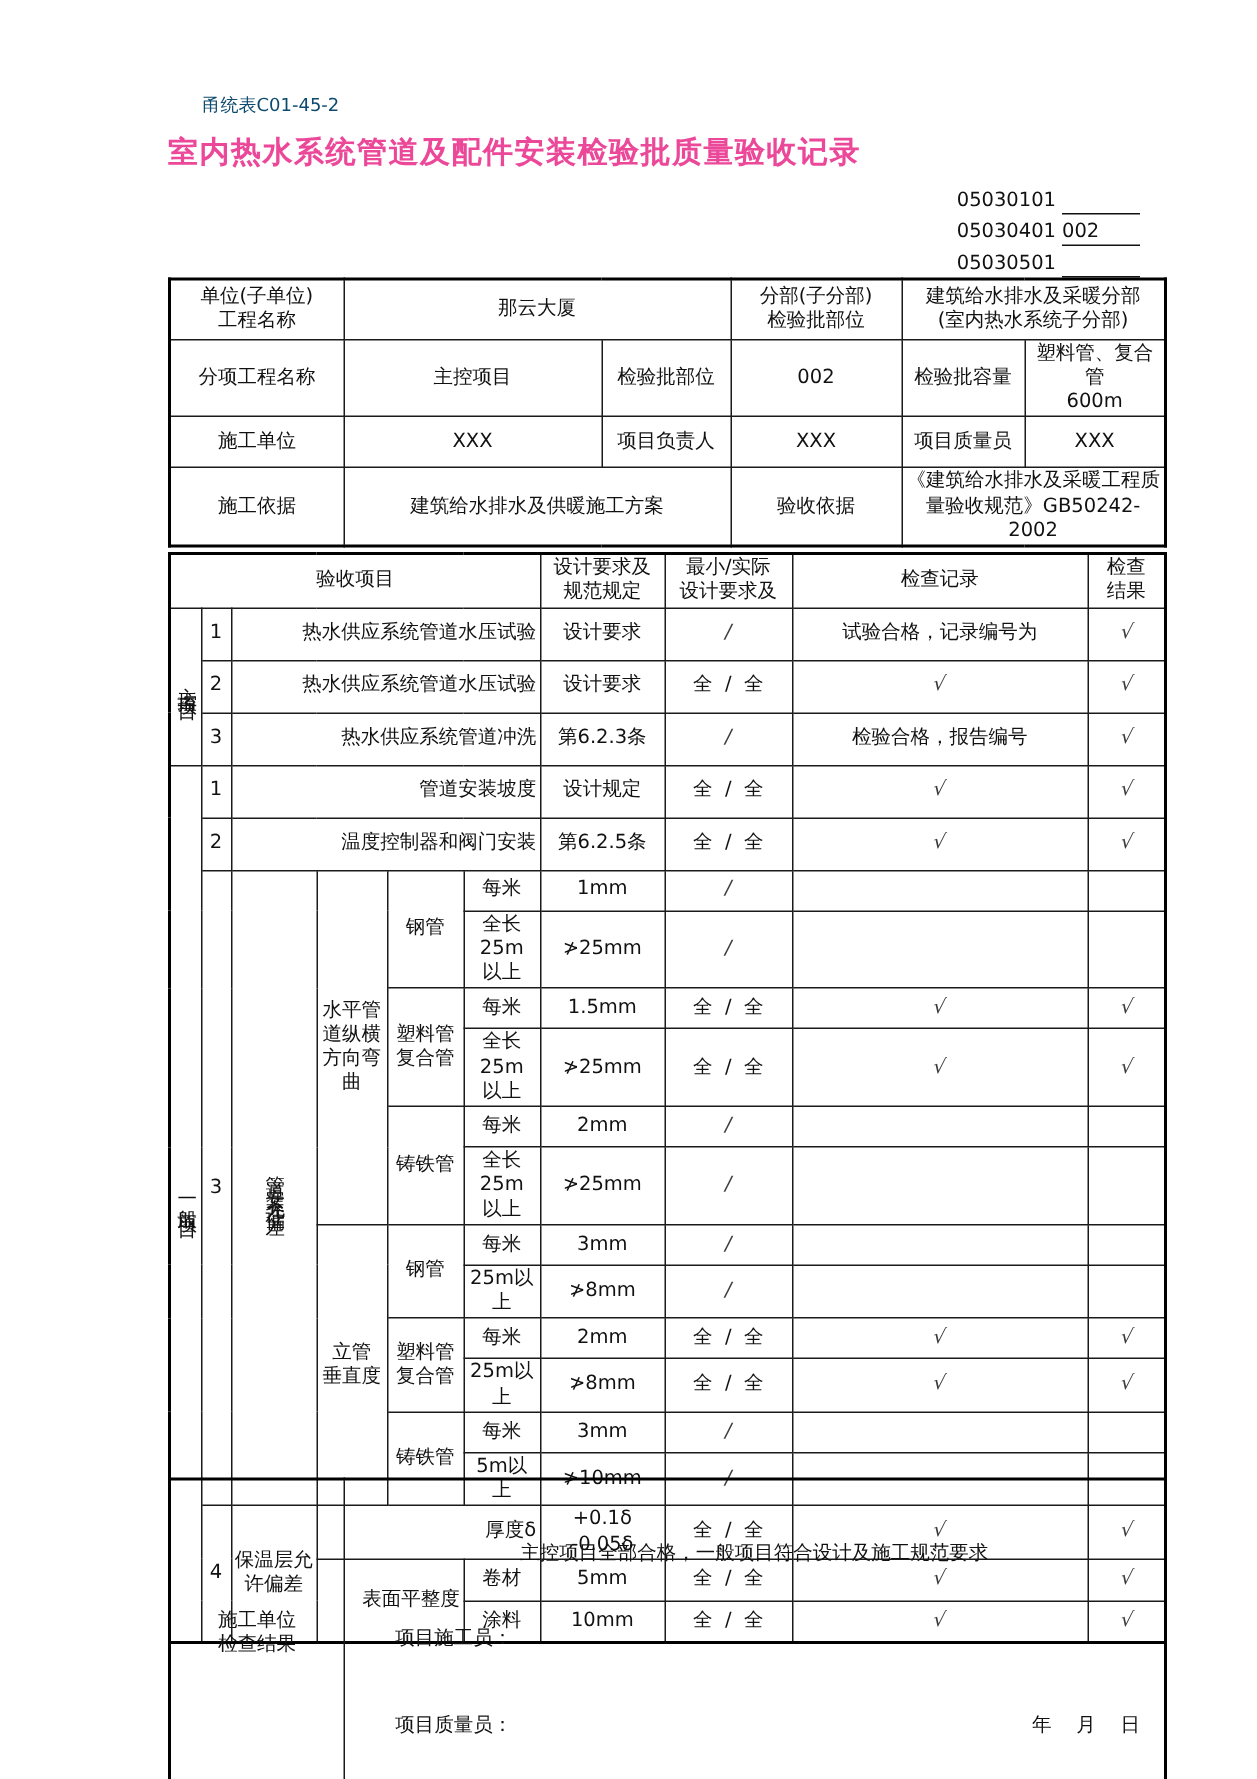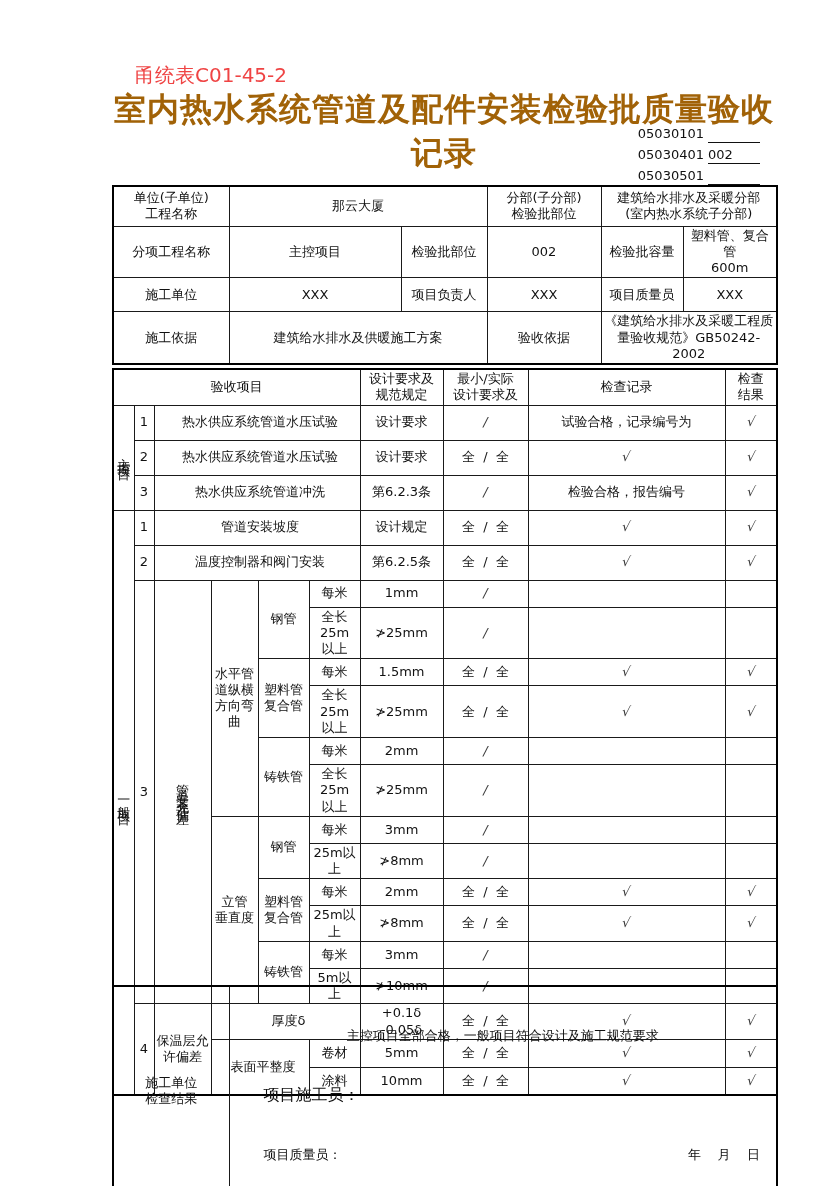--- a/index.html
+++ b/index.html
@@ -1,24 +1,24 @@
 <!DOCTYPE html>
 <html><head>
 <meta charset="utf-8">
 <style>
   html,body{margin:0;padding:0;background:#ffffff;}
   .page{
     width:838px;height:1186px;background:#fff;position:relative;
     font-family:"DejaVu Sans","Liberation Sans",sans-serif;
     color:#111;-webkit-font-smoothing:antialiased;
   }
-  .form-code{position:absolute;left:135px;top:62px;font-size:20px;color:#ef4444;}
+  .form-code{position:absolute;left:135px;top:62px;font-size:12px;color:#0c4a6e;}
   .doc-title{
-    position:absolute;left:112px;top:88px;width:664px;text-align:center;
-    font-size:32px;font-weight:bold;letter-spacing:1px;color:#a16207;
+    position:absolute;left:112px;top:88px;width:664px;
+    font-size:20px;font-weight:bold;letter-spacing:1px;color:#ec4899;
   }
   .codes{position:absolute;right:78px;top:126px;text-align:left;font-size:13px;}
   .code-line{display:flex;height:21px;}
   .code-line .code{display:inline-block;}
   .code-line .fill{
     display:inline-block;width:52px;margin-left:4px;border-bottom:1px solid #111;
     text-align:left;font-size:13px;line-height:15px;height:16px;
   }
   table{border-collapse:collapse;table-layout:fixed;}
   .info-table,.main-table,.foot-table{
@@ -28,31 +28,31 @@
   .main-table{top:368px;}
   .foot-table{top:985px;}
   td{
     border:1px solid #1a1a1a;text-align:center;vertical-align:middle;
     padding:1px 2px;white-space:pre-wrap;line-height:1.25;overflow:hidden;
   }
   .info-table,.main-table,.foot-table{border:2px solid #000;}
   .rh40{height:40px}.rh37{height:37px}.rh34{height:34px}.rh35{height:35px}
   .hH{height:33px}.hM{height:35px}.hG{height:35px}.hS{height:27px}
   .hT{height:31px}.hF{height:28px}
-  .left{text-align:center;padding-left:8px;}
+  .left{text-align:right;padding-left:8px;}
   .vertspan{
     writing-mode:vertical-rl;text-orientation:upright;
     letter-spacing:4px;display:inline-block;line-height:1;
   }
   .check{color:#3c3c3c;font-style:italic;font-size:13px;transform:skewX(-8deg);display:inline-block;}
   .slash{color:#3c3c3c;font-style:italic;}
   .foot-label{font-size:13px;}
   .foot-body{position:relative;text-align:left;padding:0;}
   .fb-line1{text-align:center;padding-top:8px;font-size:13px;}
-  .fb-line{padding-left:34px;padding-top:9px;font-size:16px;}
+  .fb-line{padding-left:34px;padding-top:9px;font-size:13px;}
   .fb-line3{padding-left:34px;padding-top:9px;font-size:13px;display:flex;justify-content:space-between;}
   .date{padding-right:16px;white-space:pre;}
 </style>
 </head>
 <body>
 
 <div class="page">
 
   <div class="form-code">甬统表C01-45-2</div>
   <div class="doc-title">室内热水系统管道及配件安装检验批质量验收记录</div>

